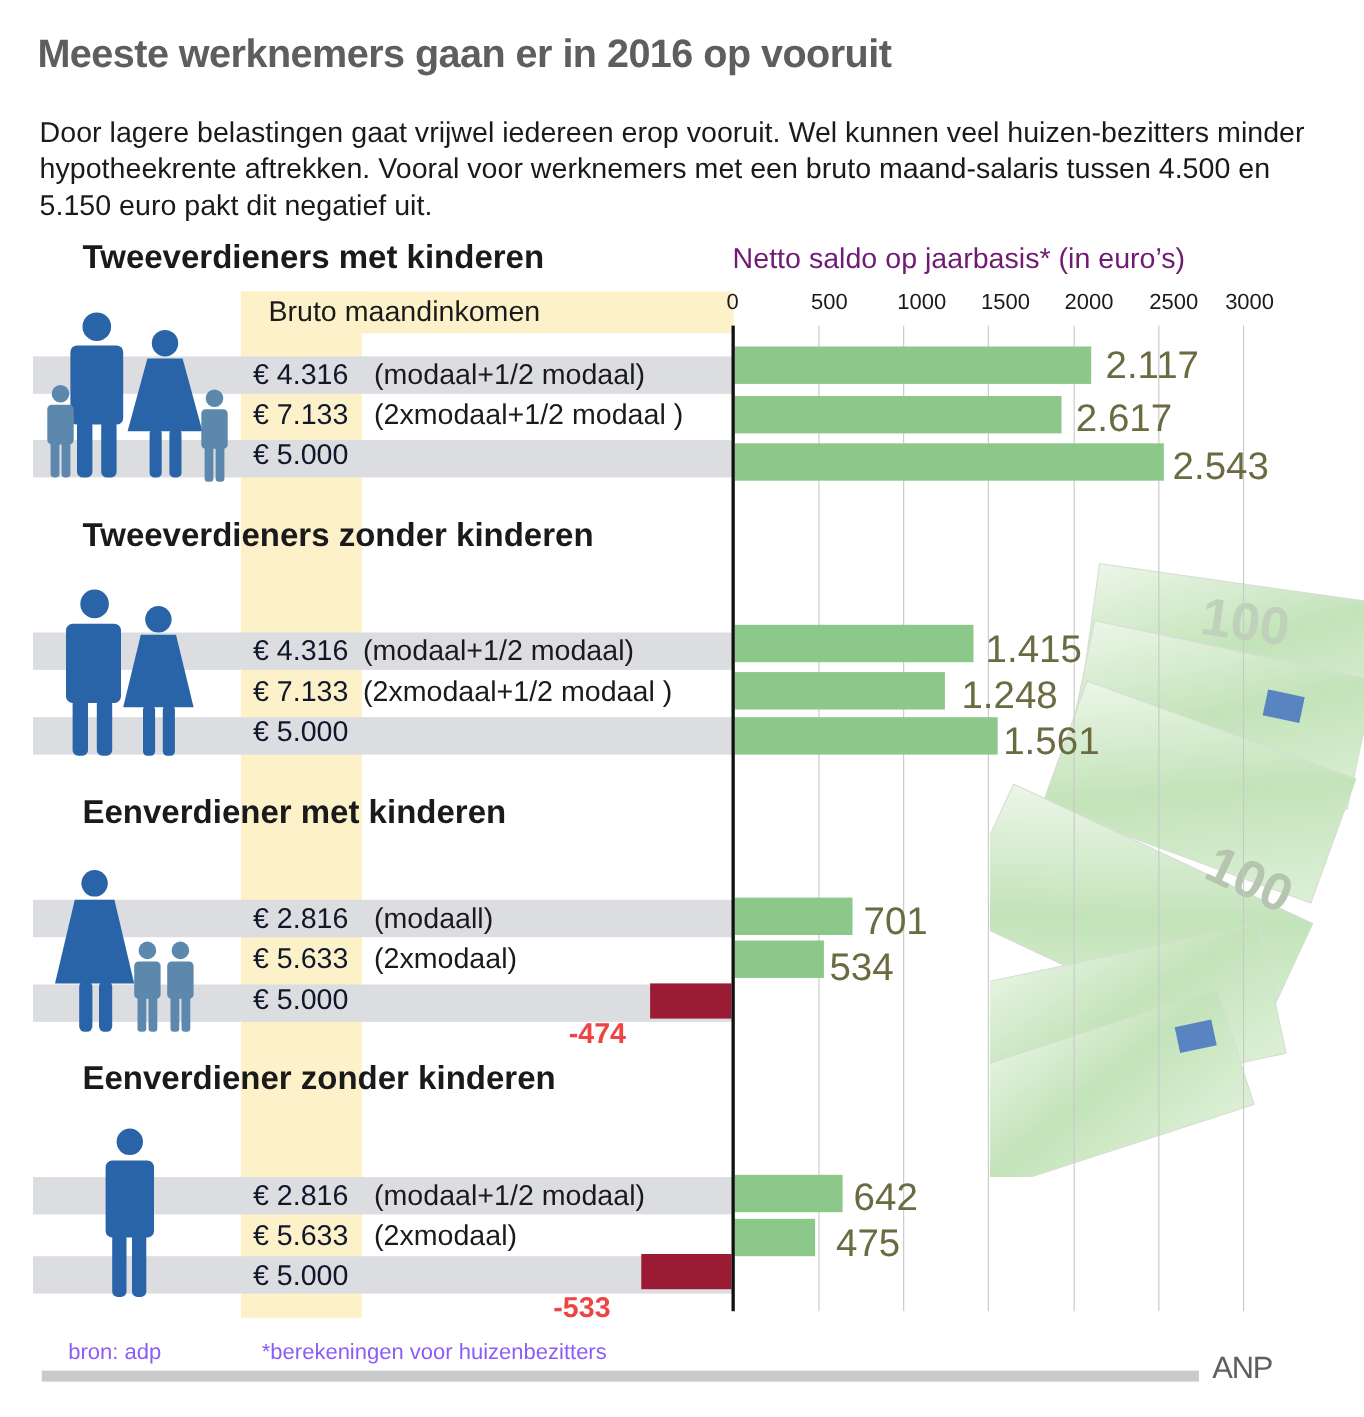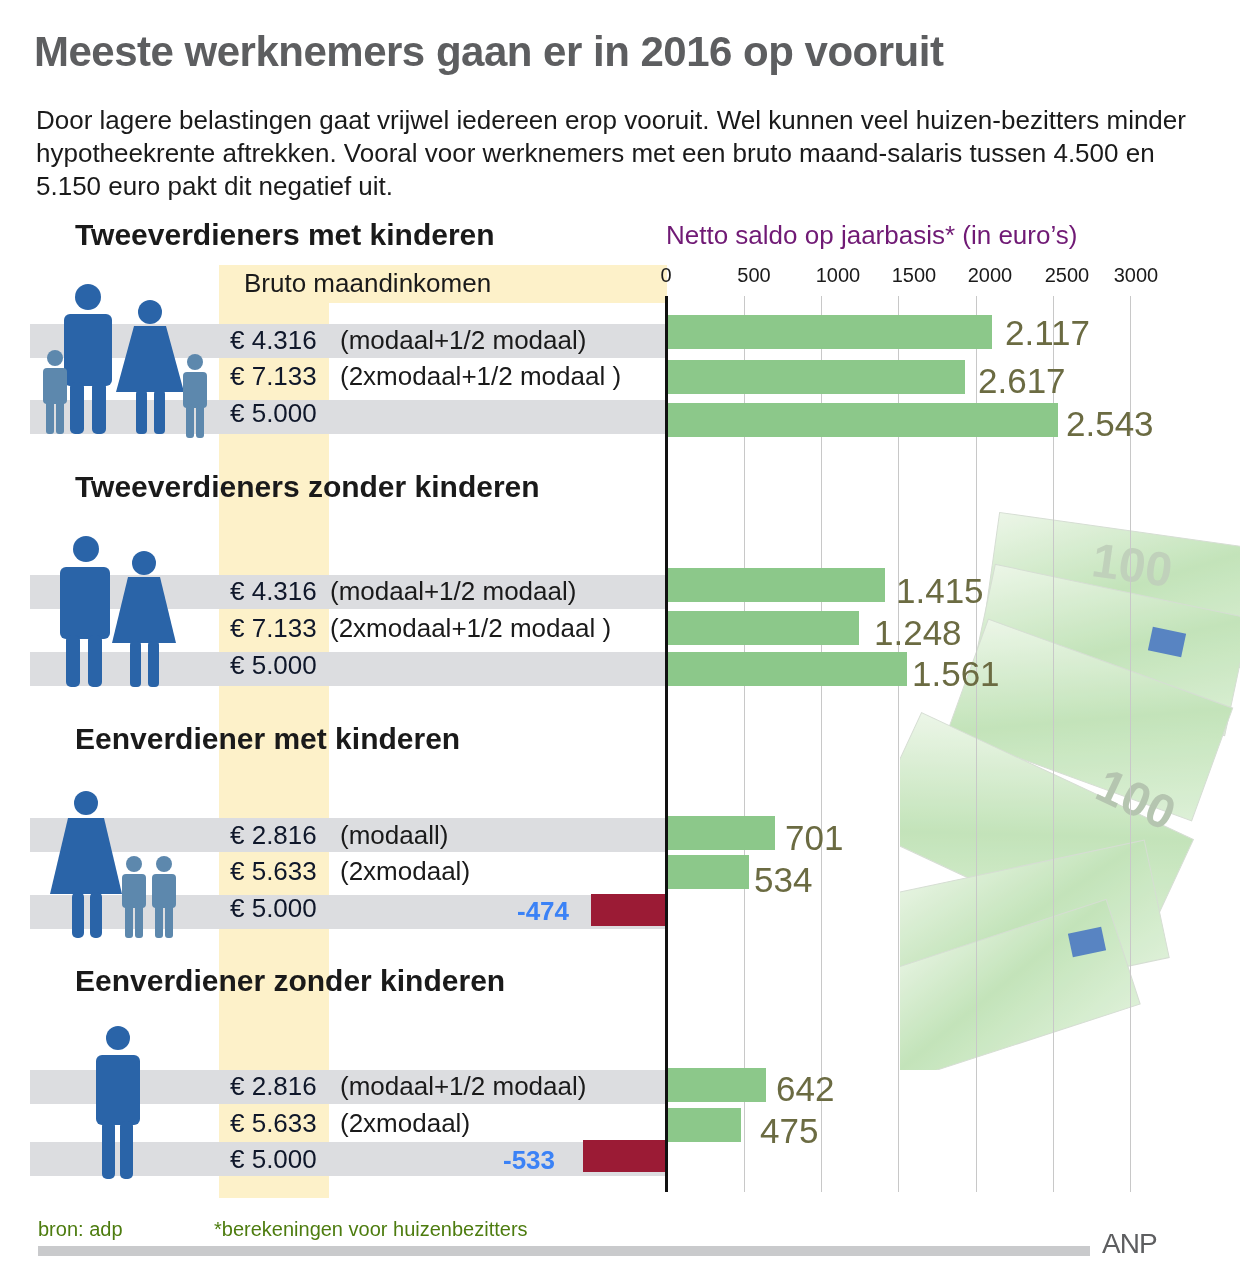--- a/index.html
+++ b/index.html
@@ -1,35 +1,35 @@
 <!DOCTYPE html>
 <html><head>
 <meta charset="utf-8">
 <style>
   html,body{margin:0;padding:0;background:#fff;}
   body{width:1240px;height:1288px;position:relative;overflow:hidden;font-family:"Liberation Sans",sans-serif;color:#111;}
   .abs{position:absolute;}
-  .title{left:34px;top:28px;font-size:42px;font-weight:bold;color:#5d5e60;letter-spacing:-0.5px;white-space:nowrap;}
+  .title{left:34px;top:28px;font-size:36px;font-weight:bold;color:#5d5e60;letter-spacing:-0.5px;white-space:nowrap;}
   .intro{left:36px;top:104px;width:1180px;font-size:26px;line-height:33px;color:#1a1a1a;}
   .yellow-col{left:219px;top:265px;width:110px;height:933px;background:#fdf1c9;}
   .yellow-head{left:219px;top:265px;width:448px;height:38px;background:#fdf1c9;}
   .bruto-label{left:244px;top:268px;font-size:26px;color:#1a1a1a;}
   .axis-title{left:666px;top:220px;font-size:26px;color:#701a75;white-space:nowrap;}
   .tick{top:264px;font-size:20px;color:#1a1a1a;transform:translateX(-50%);}
   .grid{top:296px;width:1px;height:896px;background:#c8c8c8;}
   .zero-axis{left:665px;top:296px;width:3px;height:896px;background:#111;}
   .group-title{font-size:30px;font-weight:bold;color:#1a1a1a;white-space:nowrap;}
   .row-bg{left:30px;width:637px;height:34px;background:#dcdde0;}
   .row-text{left:230px;font-size:26px;color:#0f172a;white-space:nowrap;}
   .row-note{font-size:26px;color:#1a1a1a;white-space:nowrap;}
   .bar{height:34px;background:#8cc88a;}
   .negbar{height:32px;background:#9b1b35;}
   .val{font-size:35px;color:#6b6b42;white-space:nowrap;}
-  .negval{font-size:26px;font-weight:bold;color:#3b82f6;white-space:nowrap;}
-  .footer-text{top:1218px;font-size:20px;color:#4d7c0f;}
+  .negval{font-size:26px;font-weight:bold;color:#ef4444;white-space:nowrap;margin-top:28px;}
+  .footer-text{top:1218px;font-size:20px;color:#8b5cf6;margin-left:24px;}
   .footer-bar{left:38px;top:1246px;width:1052px;height:10px;background:#c9cacc;}
   .anp{left:1102px;top:1228px;font-size:28px;font-weight:normal;color:#5d5e60;letter-spacing:-1px;}
   .money{left:900px;top:510px;width:340px;height:560px;}
   .person{fill:#2a64a8;}
   .child{fill:#5d88ad;}
 </style>
 </head>
 <body>
 
 <div class="abs title">Meeste werknemers gaan er in 2016 op vooruit</div>

